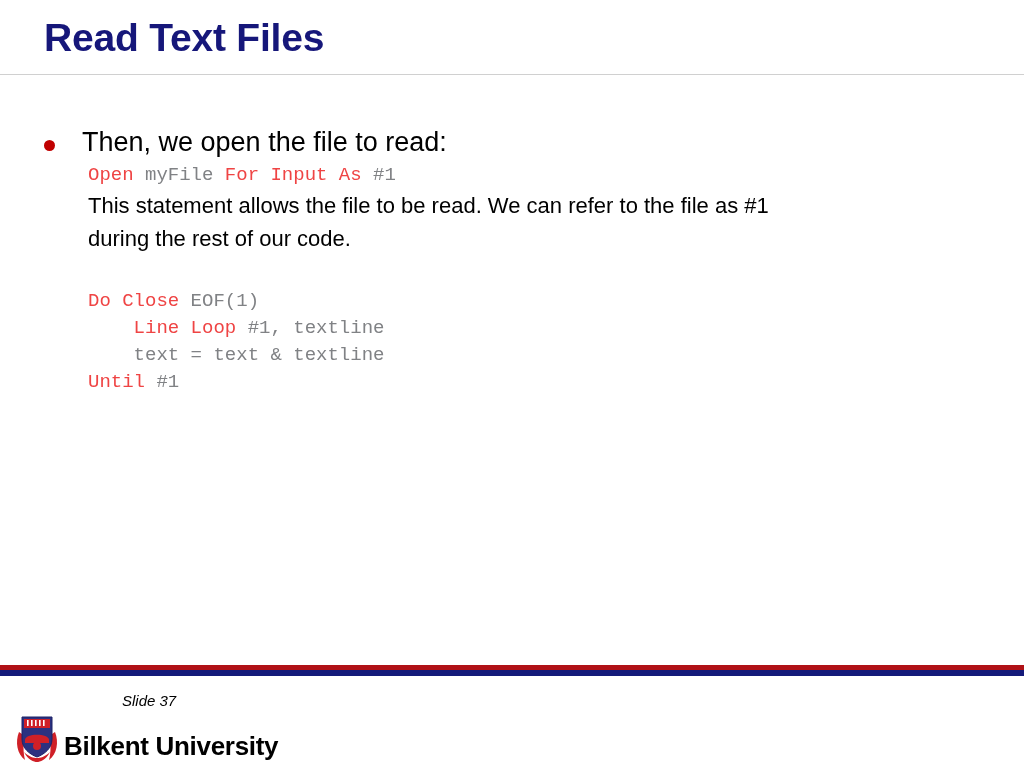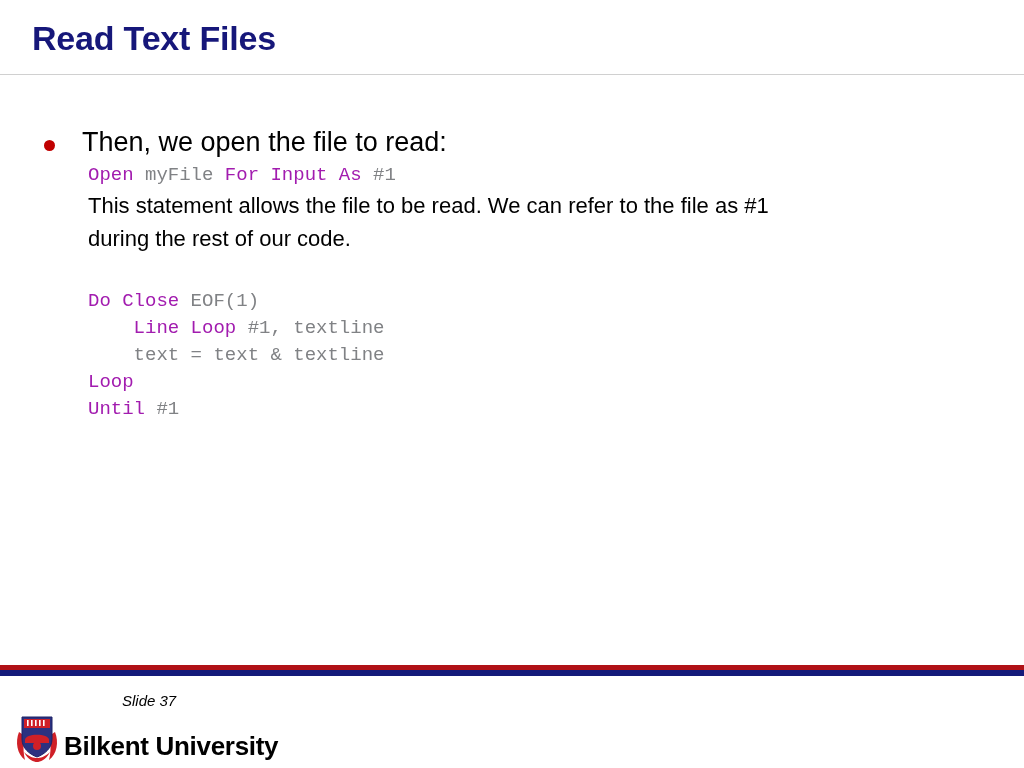--- a/index.html
+++ b/index.html
@@ -11,23 +11,23 @@
     height: 768px;
     background: #ffffff;
     font-family: "Liberation Sans", sans-serif;
     overflow: hidden;
     position: relative;
   }
 
   
   .slide-title {
     position: absolute;
-    left: 32px;
+    left: 44px;
     top: 16px;
-    font-size: 34px;
+    font-size: 39px;
     font-weight: bold;
     color: #16177a;
     letter-spacing: -0.2px;
     line-height: 44px;
     white-space: nowrap;
   }
   .title-rule {
     position: absolute;
     left: 0;
     top: 74px;
@@ -70,21 +70,21 @@
     padding-right: 70px;
   }
 
   .code-line {
     font-family: "Liberation Mono", "DejaVu Sans Mono", monospace;
     font-size: 19px;
     line-height: 27px;
     color: #808285;
     white-space: pre;
   }
-  .kw { color: #a21caf; }
+  .kw { color: #ef4444; }
   .id { color: #808285; text-align: center; }
 
   .para {
     font-size: 22px;
     line-height: 33px;
     color: #000000;
   }
 
   .spacer-lg { height: 33px; }
 
@@ -157,21 +157,20 @@
     <div class="para">This statement allows the file to be read. We can refer to the file as #1 during the rest of our code.</div>
 
     <div class="spacer-lg"></div>
 
     <div class="code-line"><span class="kw">Do Close</span><span class="id"> EOF(1)</span></div>
 
     <div class="code-line"><span class="id">    </span><span class="kw">Line Loop</span><span class="id"> #1, textline</span></div>
 
     <div class="code-line"><span class="id">    text = text &amp; textline</span></div>
 
-    <div class="code-line"><span class="kw">Loop</span></div>
 
 
     <div class="code-line"><span class="kw">Until</span><span class="id"> #1</span></div>
 
   </div>
 </div>
 
 <div class="bar-red"></div>
 <div class="bar-navy"></div>
 

